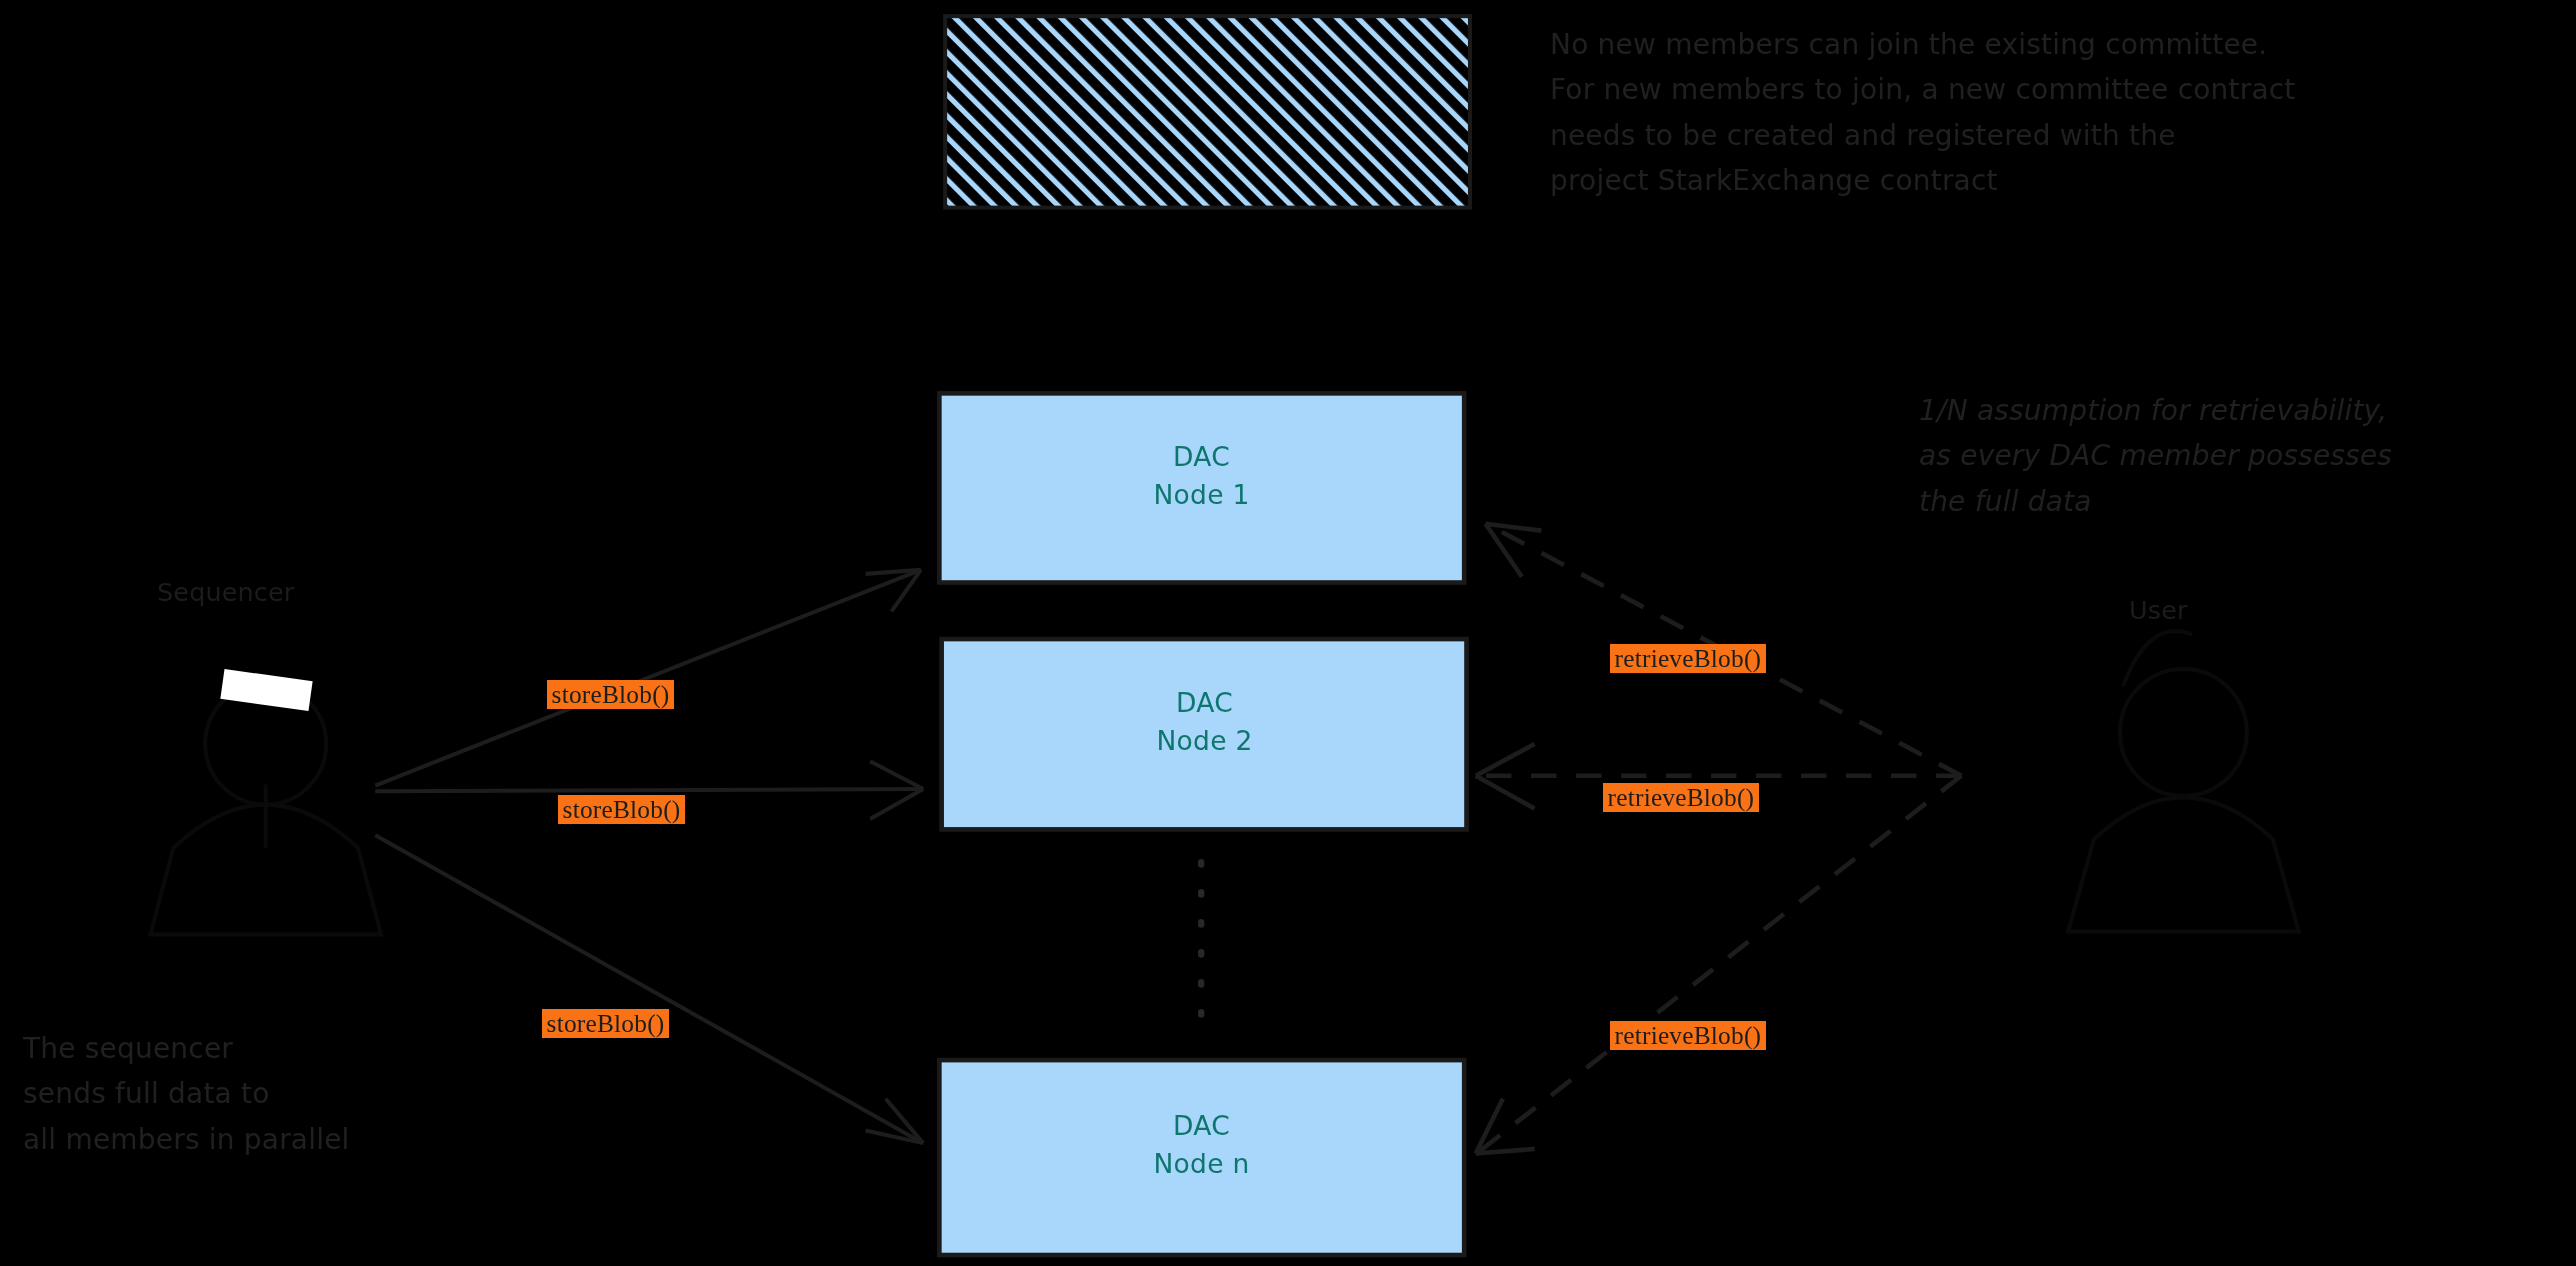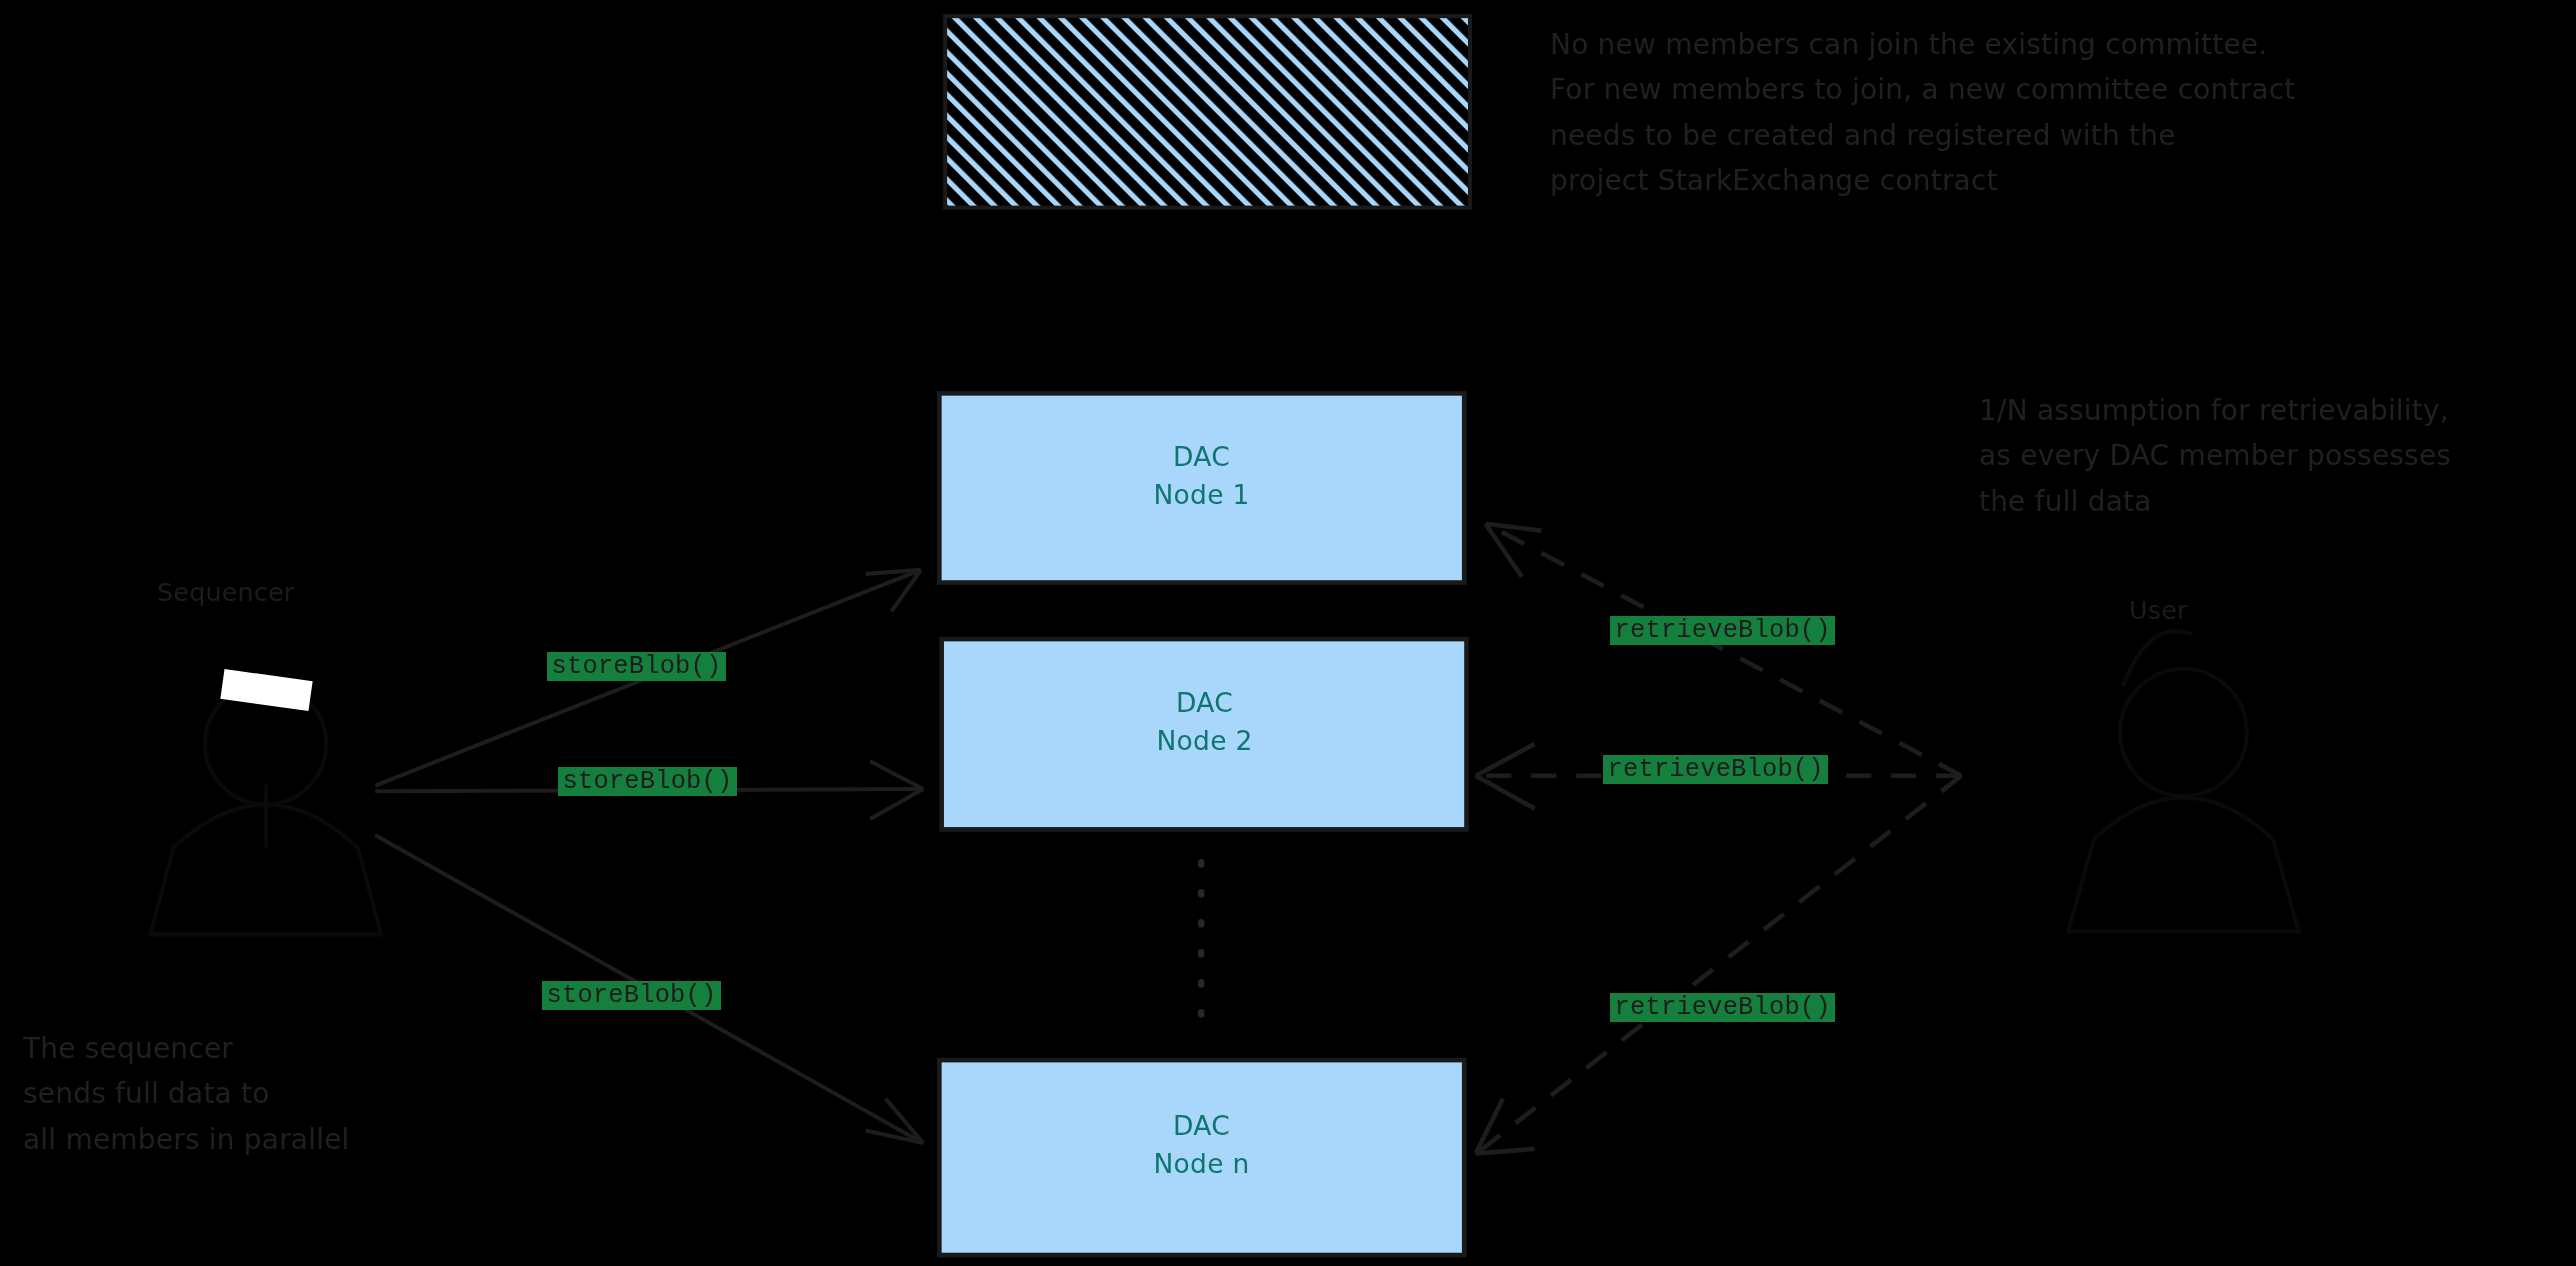--- a/index.html
+++ b/index.html
@@ -19,24 +19,25 @@
     line-height:1.42;
     white-space:pre-line;
     font-family:"DejaVu Sans", sans-serif;
     letter-spacing:0.3px;
   }
   .edge-lbl{
     position:absolute;
     color:#1d1d1d;
     font-size:25.4px;
     white-space:pre;
-    background:#15803d;
+    background:#f97316;
     padding:0 4.6px;
-    font-family:Liberation Mono, monospace;
+    font-family:Liberation Serif, serif;
     letter-spacing:0.2px;
+    margin-top:28px;
   }
   .note{
     position:absolute;
     color:#202020;
     font-size:28px;
     line-height:1.62;
     white-space:pre-line;
     font-family:"DejaVu Sans", sans-serif;
     letter-spacing:0.2px;
   }
@@ -134,21 +135,21 @@
   <div class="edge-lbl" style="left:542px;top:981px;">storeBlob()</div>
 
   <div class="edge-lbl" style="left:1610px;top:616px;">retrieveBlob()</div>
   <div class="edge-lbl" style="left:1603px;top:755px;">retrieveBlob()</div>
   <div class="edge-lbl" style="left:1610px;top:993px;">retrieveBlob()</div>
 
   <div class="note" style="left:1550px;top:22px;width:900px;">No new members can join the existing committee.
 For new members to join, a new committee contract
 needs to be created and registered with the
 project StarkExchange contract</div>
-  <div class="note" style="left:1979px;top:388px;width:588px;">1/N assumption for retrievability,
+  <div class="note" style="left:1919px;top:388px;width:588px;font-style:italic;">1/N assumption for retrievability,
 as every DAC member possesses
 the full data</div>
   <div class="note" style="left:23px;top:1026px;width:415px;">The sequencer
 sends full data to
 all members in parallel</div>
 
 </div>
 
 
 </body></html>

